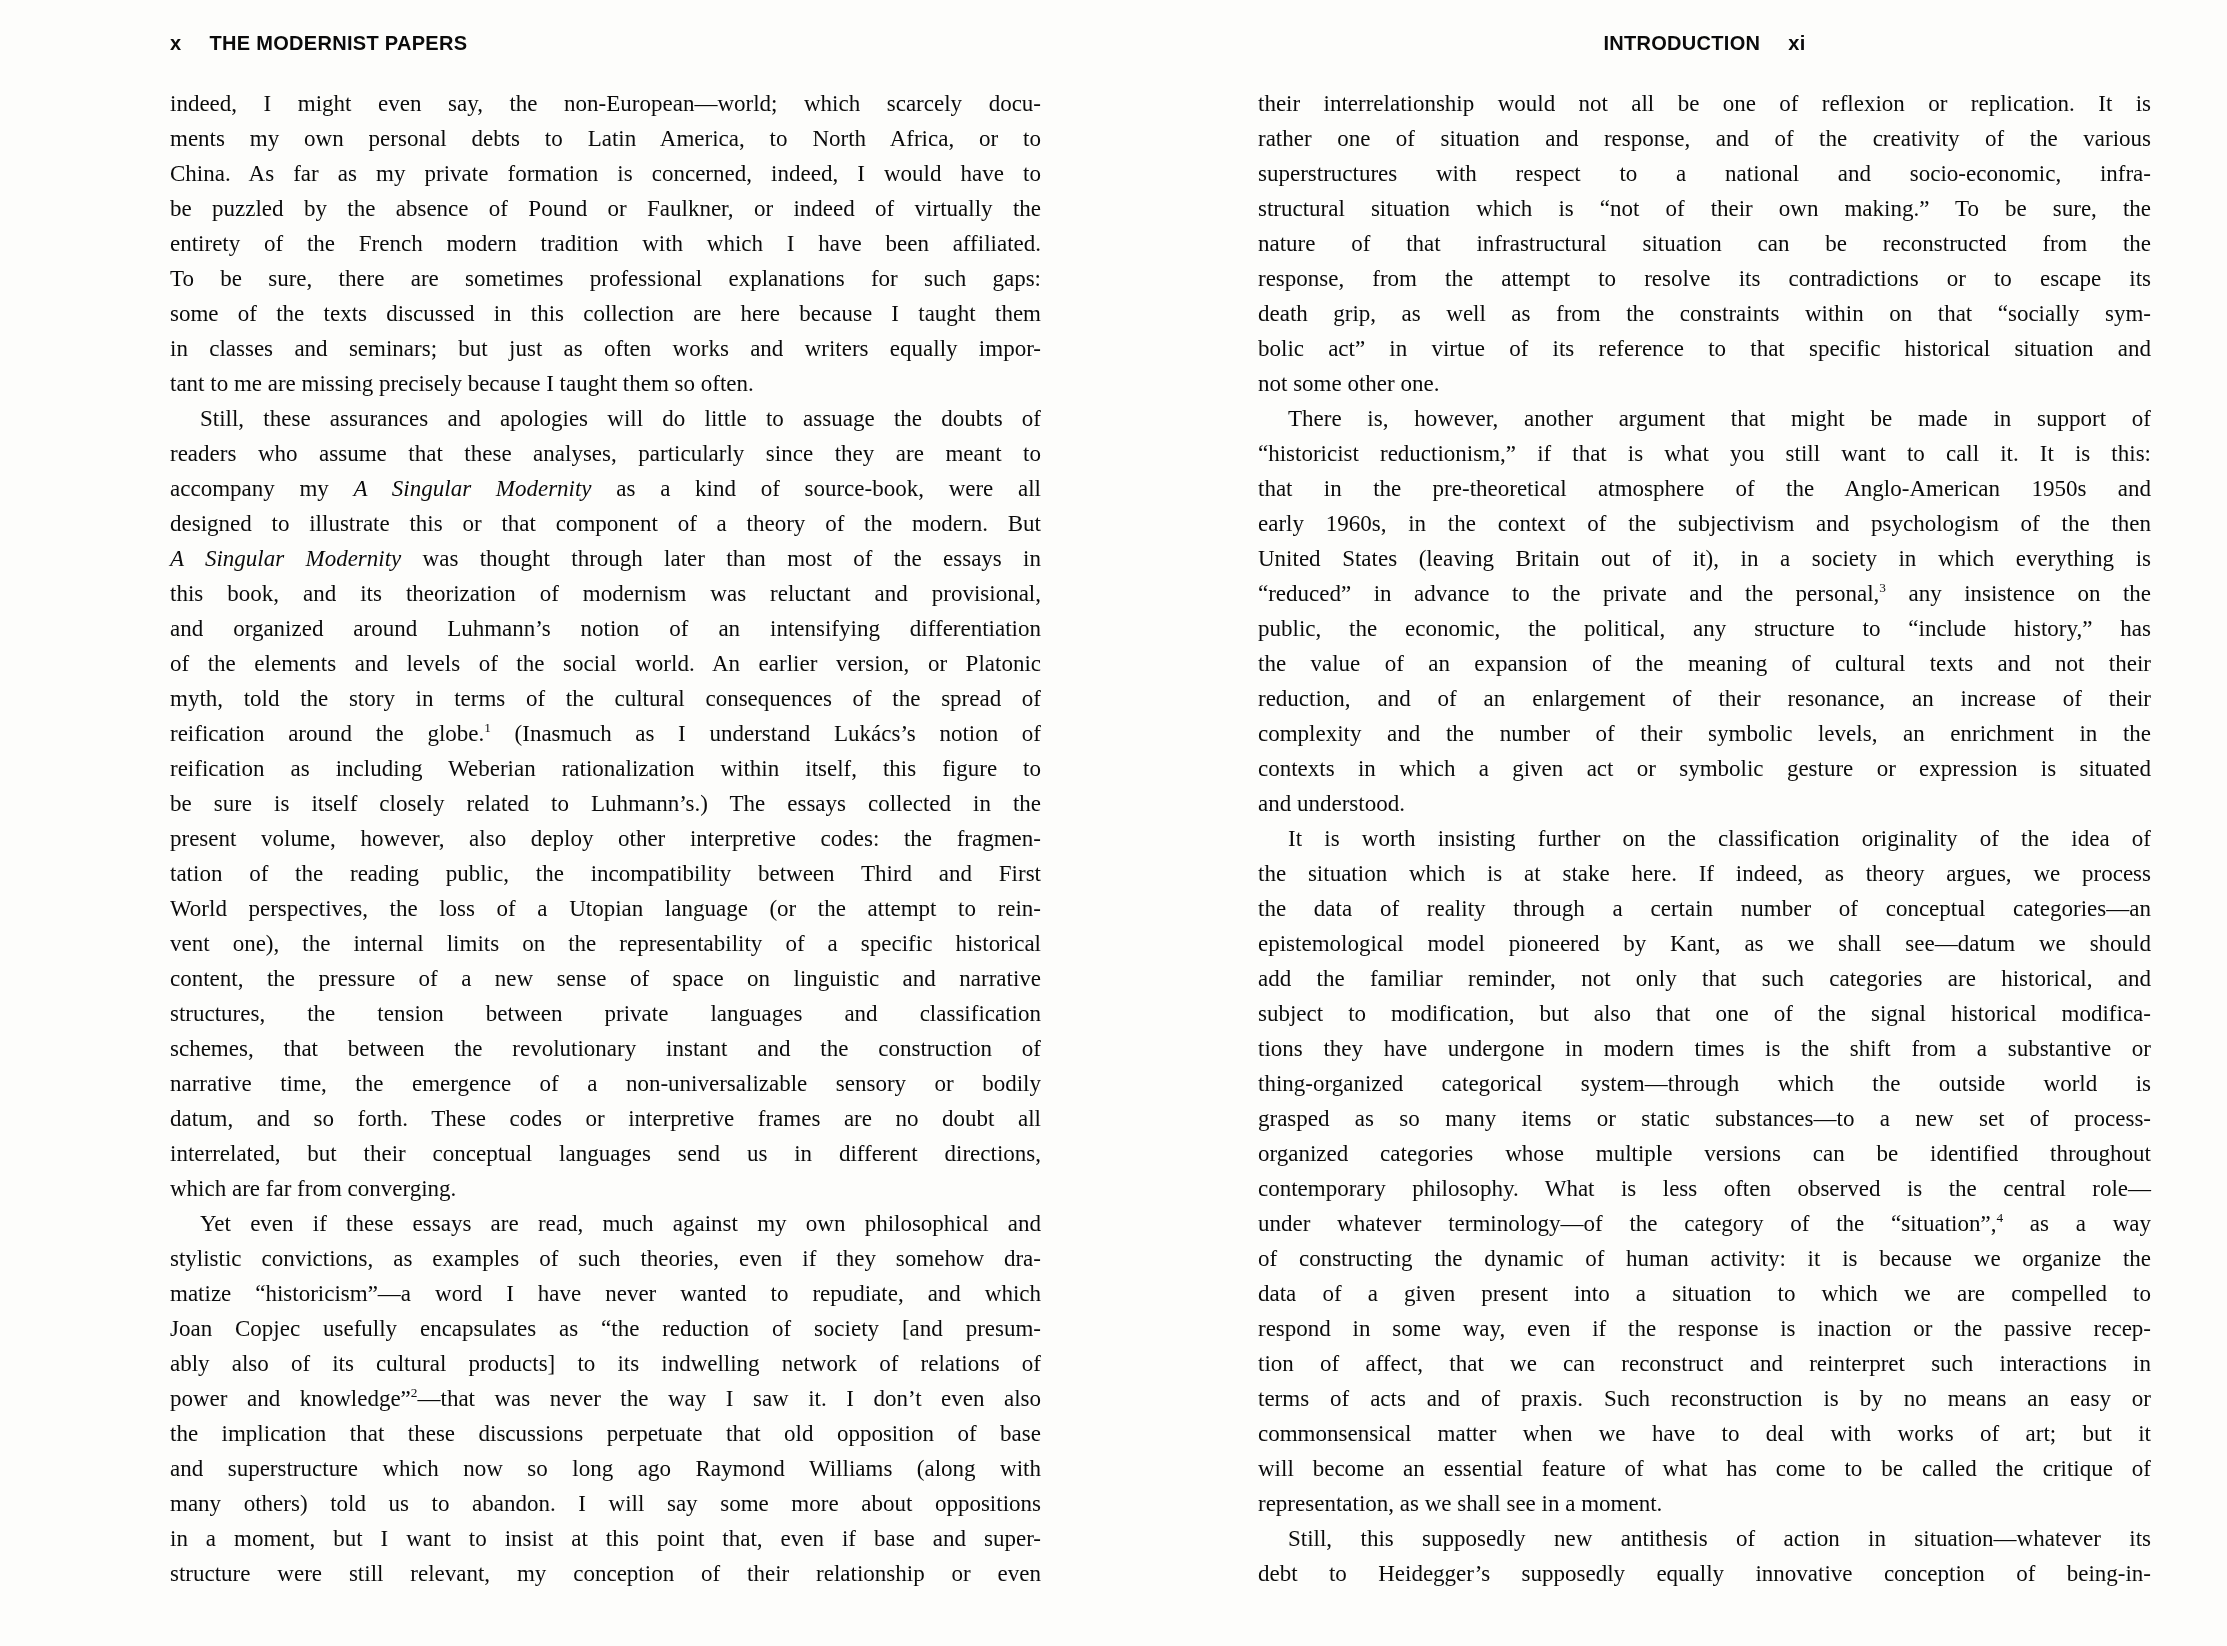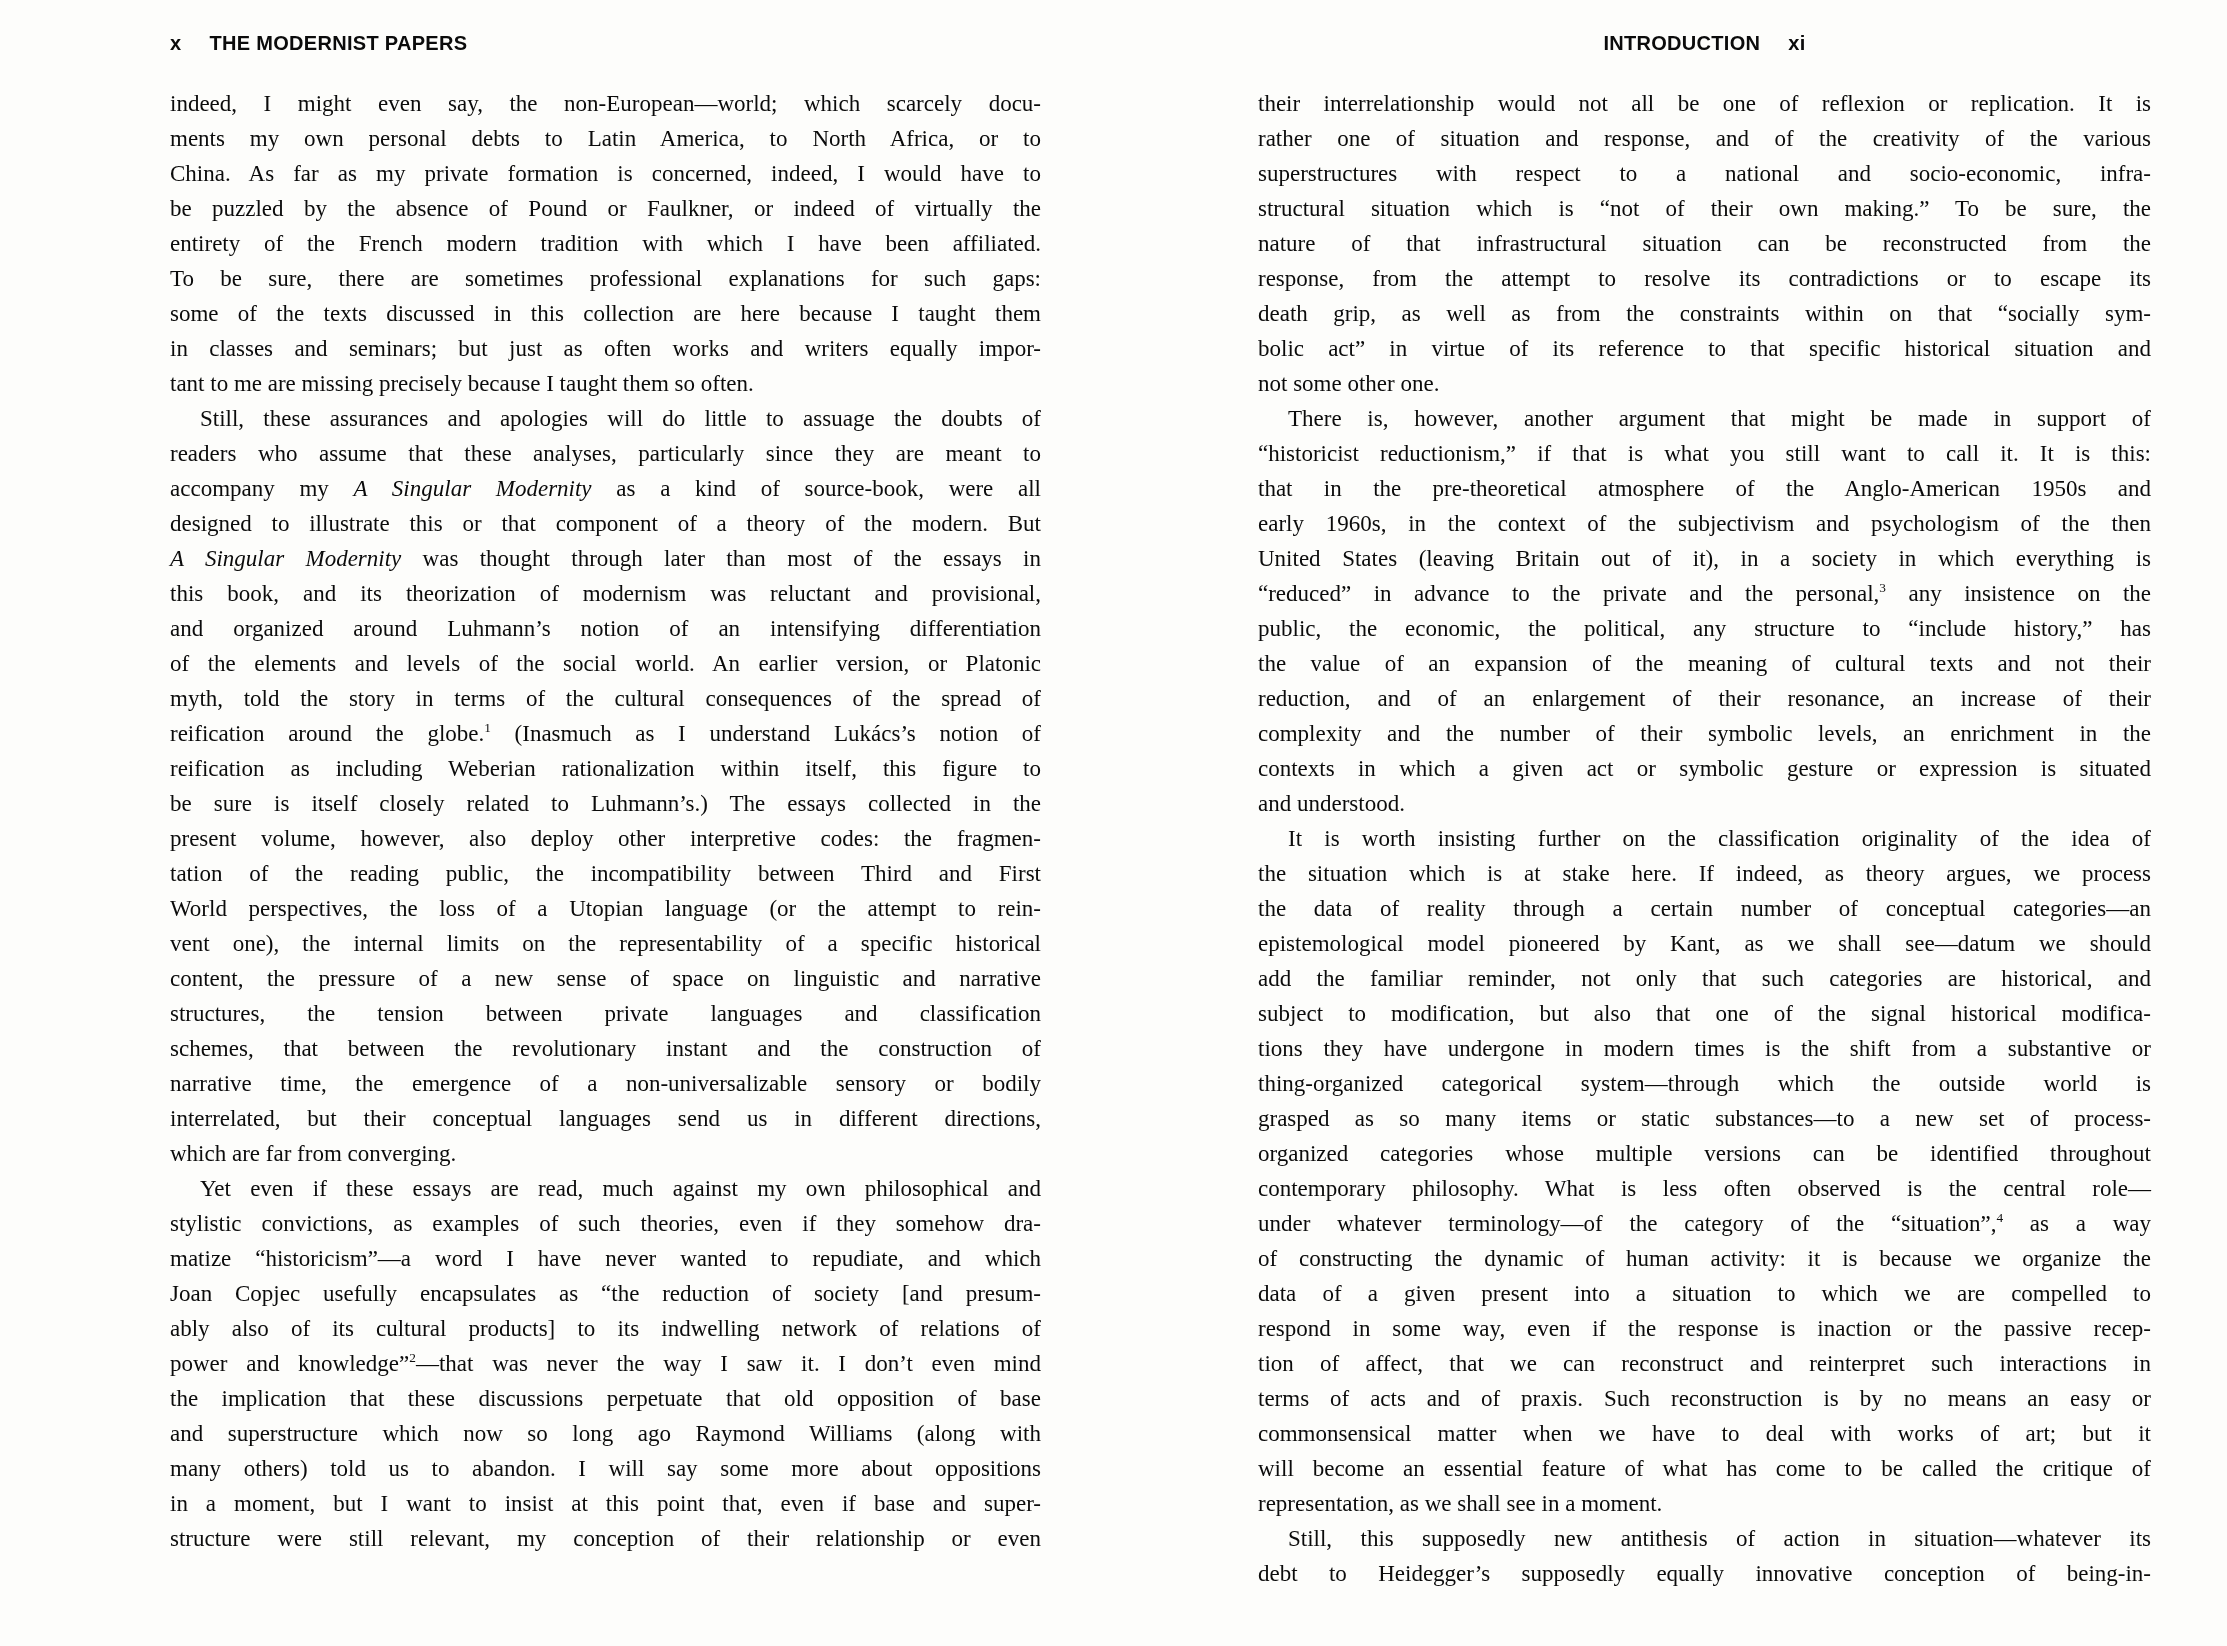--- a/index.html
+++ b/index.html
@@ -73,28 +73,29 @@
         <div class="line"><span>reification as including Weberian rationalization within itself, this figure to</span></div>
         <div class="line"><span>be sure is itself closely related to Luhmann’s.) The essays collected in the</span></div>
         <div class="line"><span>present volume, however, also deploy other interpretive codes: the fragmen-</span></div>
         <div class="line"><span>tation of the reading public, the incompatibility between Third and First</span></div>
         <div class="line"><span>World perspectives, the loss of a Utopian language (or the attempt to rein-</span></div>
         <div class="line"><span>vent one), the internal limits on the representability of a specific historical</span></div>
         <div class="line"><span>content, the pressure of a new sense of space on linguistic and narrative</span></div>
         <div class="line"><span>structures, the tension between private languages and classification</span></div>
         <div class="line"><span>schemes, that between the revolutionary instant and the construction of</span></div>
         <div class="line"><span>narrative time, the emergence of a non-universalizable sensory or bodily</span></div>
+        <div class="line"><span>datum, and so forth. These codes or interpretive frames are no doubt all</span></div>
         <div class="line"><span>interrelated, but their conceptual languages send us in different directions,</span></div>
         <div class="line end"><span>which are far from converging.</span></div>
         <div class="line ind"><span>Yet even if these essays are read, much against my own philosophical and</span></div>
         <div class="line"><span>stylistic convictions, as examples of such theories, even if they somehow dra-</span></div>
         <div class="line"><span>matize “historicism”—a word I have never wanted to repudiate, and which</span></div>
         <div class="line"><span>Joan Copjec usefully encapsulates as “the reduction of society [and presum-</span></div>
         <div class="line"><span>ably also of its cultural products] to its indwelling network of relations of</span></div>
-        <div class="line"><span>power and knowledge”</span><span class="sup">2</span><span>—that was never the way I saw it. I don’t even mind</span></div>
+        <div class="line"><span>power and knowledge”</span><span class="sup">2</span><span>—that was never the way I saw it. I don’t even also</span></div>
         <div class="line"><span>the implication that these discussions perpetuate that old opposition of base</span></div>
         <div class="line"><span>and superstructure which now so long ago Raymond Williams (along with</span></div>
         <div class="line"><span>many others) told us to abandon. I will say some more about oppositions</span></div>
         <div class="line"><span>in a moment, but I want to insist at this point that, even if base and super-</span></div>
         <div class="line"><span>structure were still relevant, my conception of their relationship or even</span></div>
       </div>
   </div>
 
   <div class="col right">
     <div class="running-head right-head">

